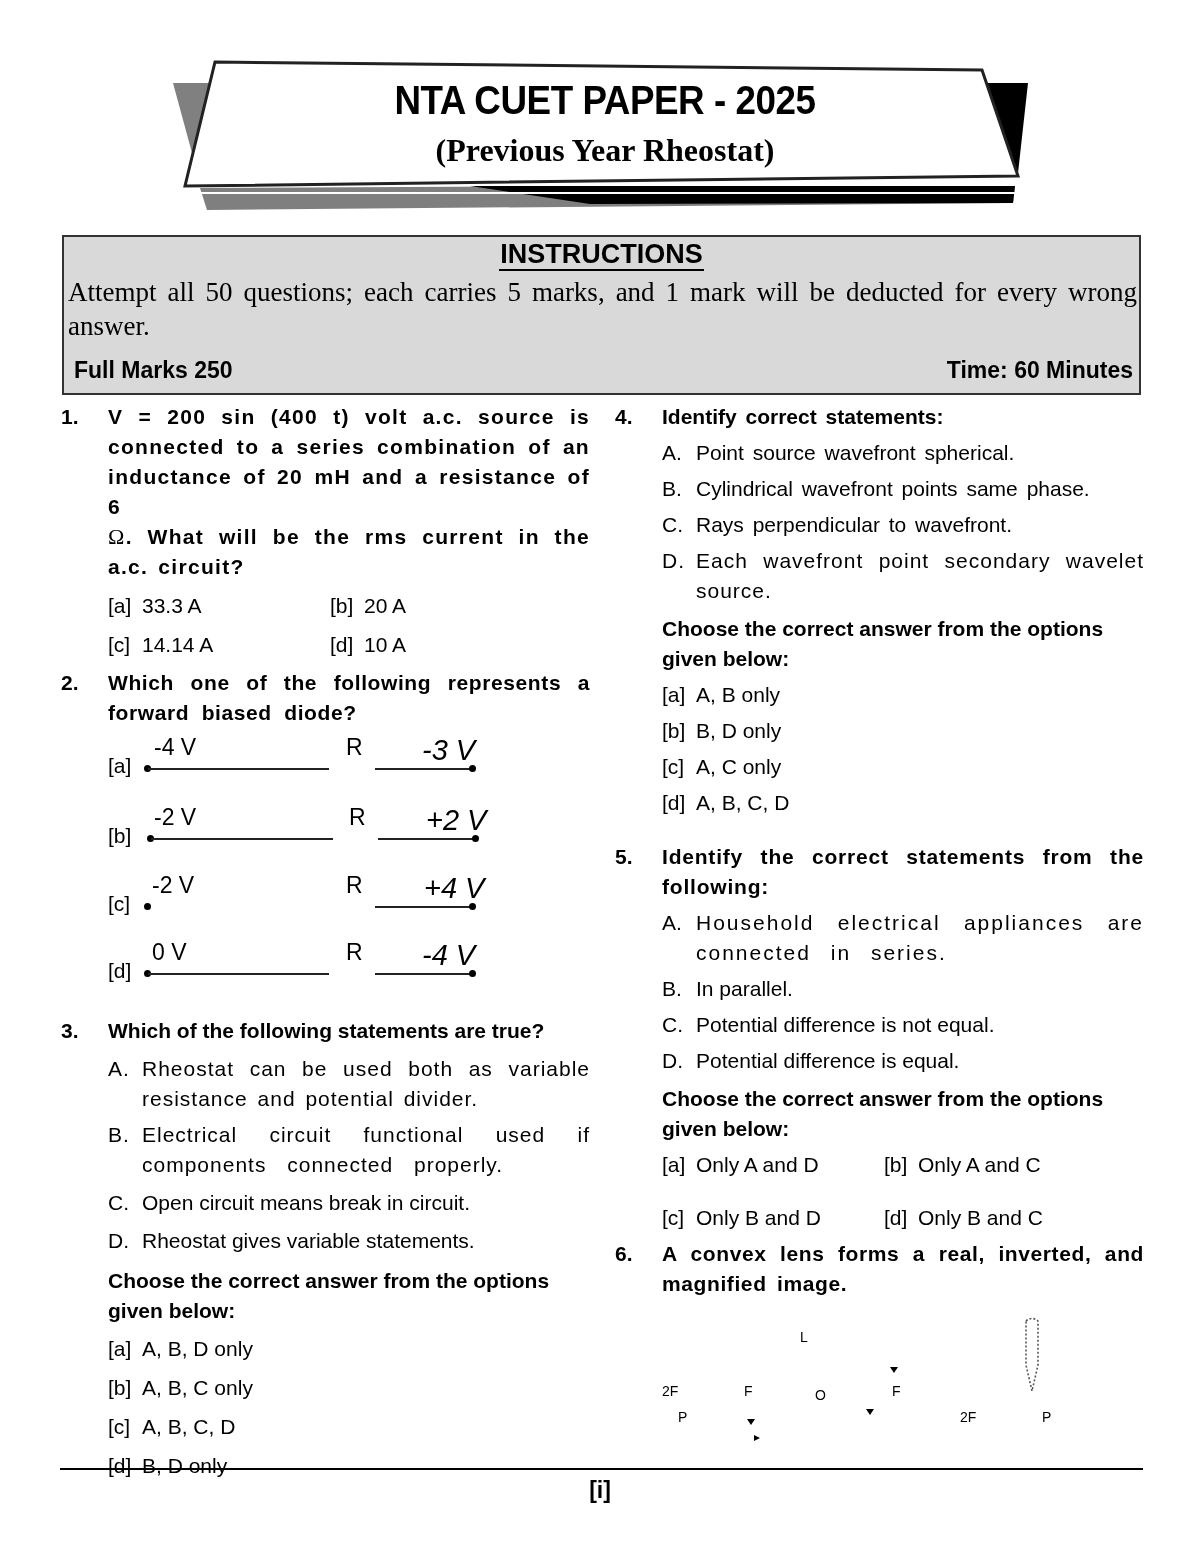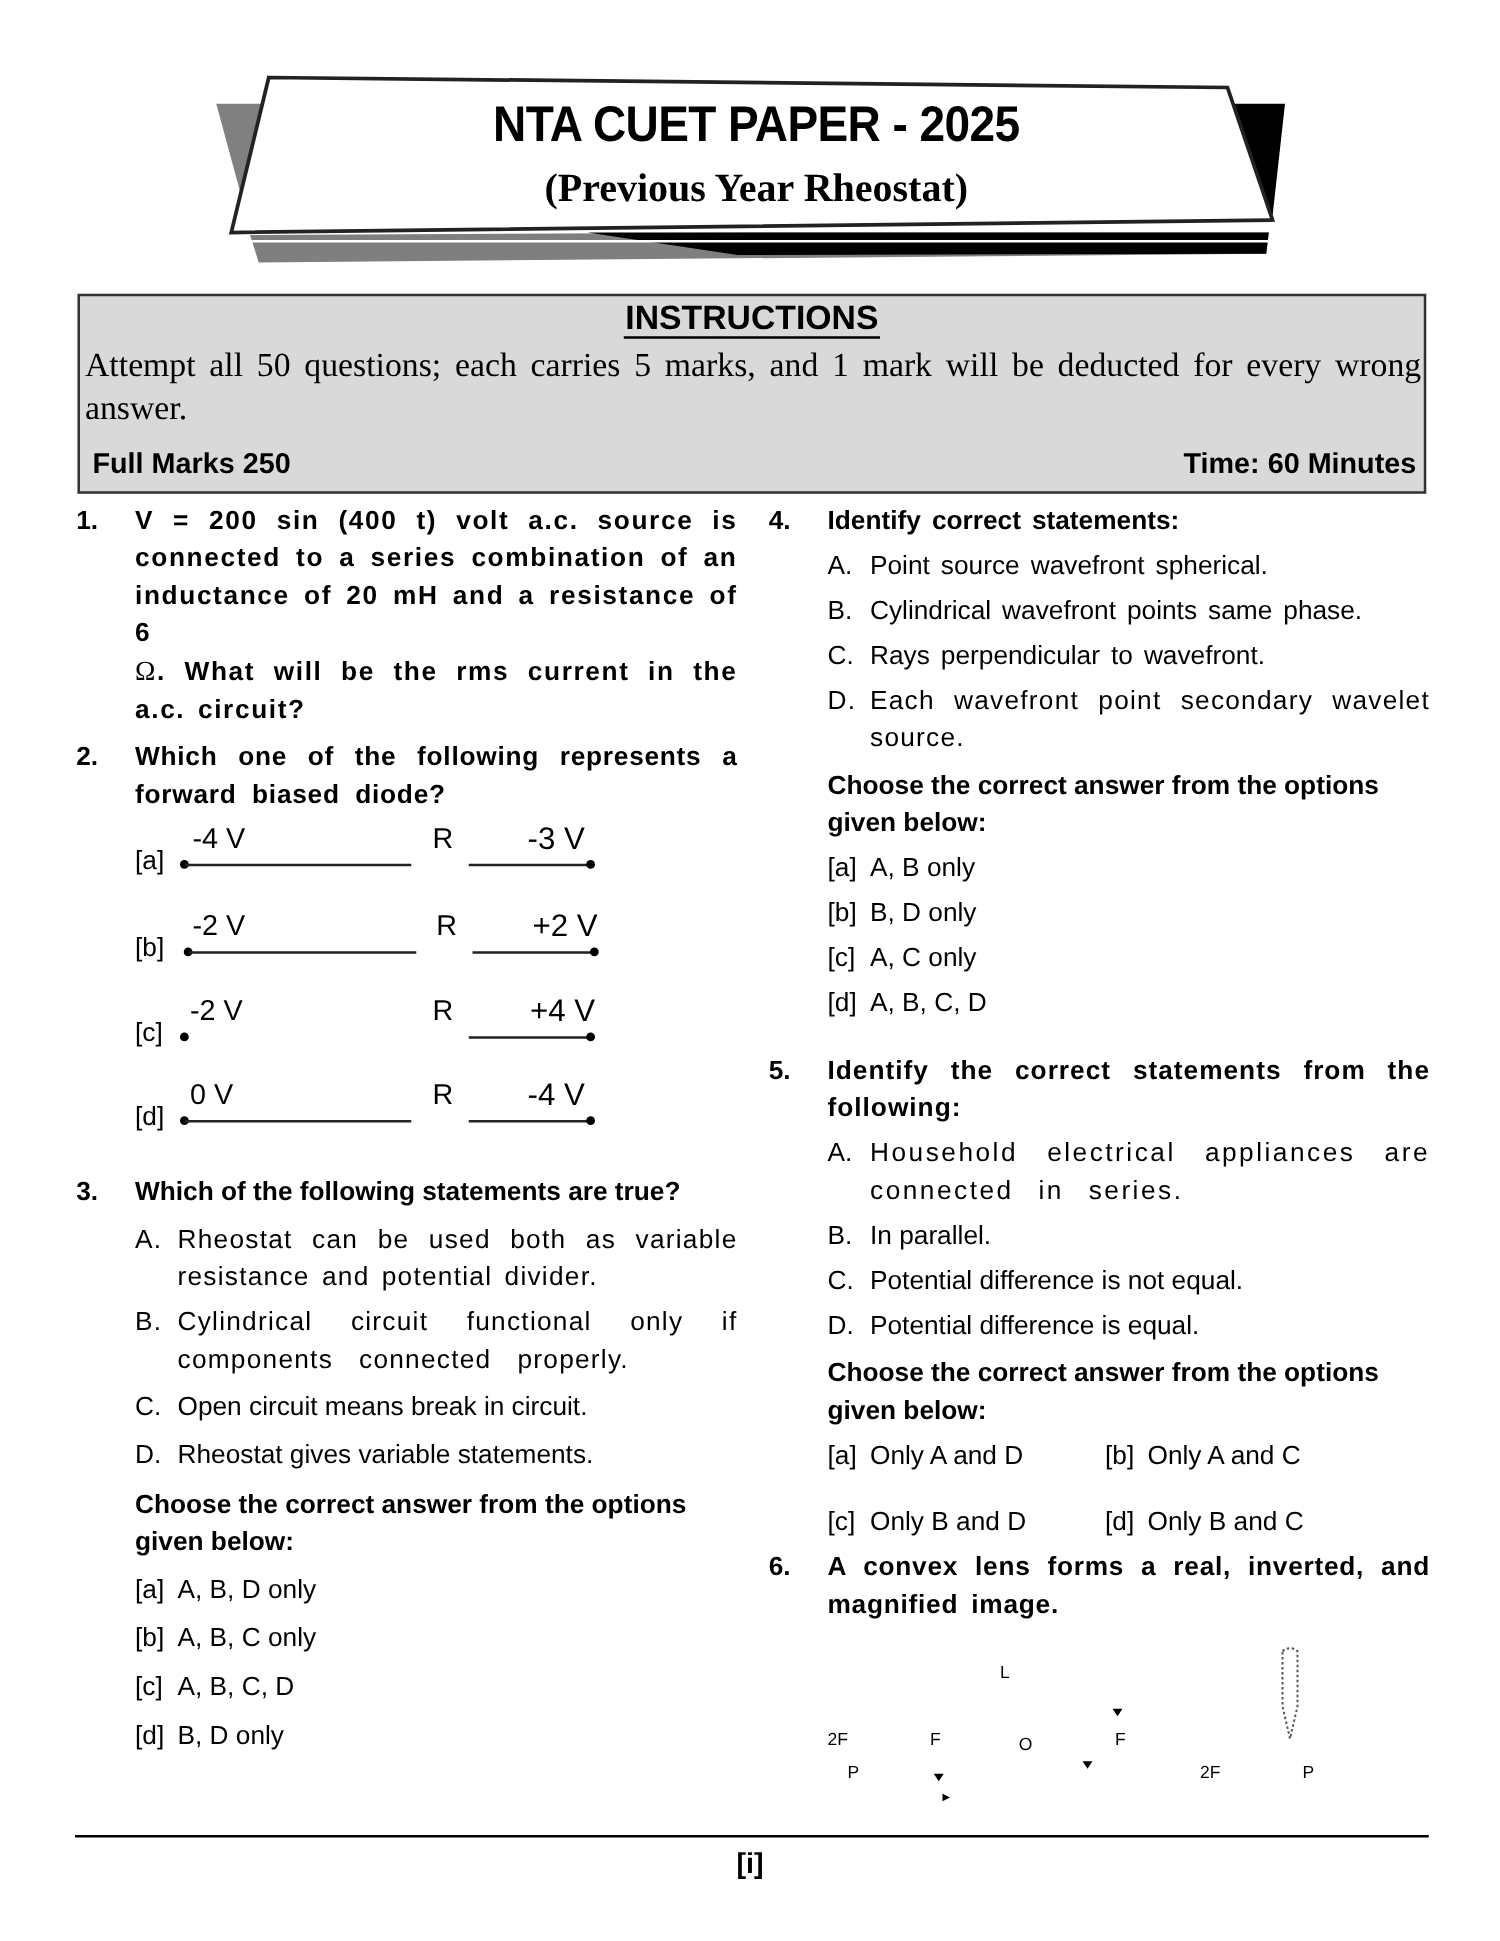--- a/index.html
+++ b/index.html
@@ -50,21 +50,21 @@
   .opts-list { margin-top: 6px; font-family: "Liberation Sans", sans-serif; font-size: 21px; line-height: 30px; }
   .opts-list div { margin-bottom: 6px; }
   .ol { display: inline-block; width: 34px; }
 
   
   .circuit { position: relative; width: 420px; height: 268px; margin-top: 6px; font-family: "Liberation Sans", sans-serif; }
   .crow { position: absolute; left: 0; width: 420px; height: 60px; }
   .crow .tag { position: absolute; left: 0; top: 20px; font-size: 21px; }
   .crow .vl { position: absolute; top: 0; font-size: 23px; }
   .crow .r { position: absolute; top: 0; font-size: 23px; }
-  .crow .vr { position: absolute; top: 0; font-size: 25px; }
+  .crow .vr { position: absolute; top: 0; font-size: 29px; font-style: italic; }
   .crow .wire { position: absolute; height: 2px; background: #222; }
   .crow .dot { position: absolute; width: 7px; height: 7px; border-radius: 50%; background: #000; }
 
   
   .lens { position: relative; width: 480px; height: 150px; margin-top: 24px; margin-left: 0; font-family: "Liberation Sans", sans-serif; font-size: 14px; }
   .lens span { position: absolute; }
   .lens .tri { position: absolute; width: 0; height: 0; }
 
   
   .footer-rule { position: absolute; left: 60px; top: 1468px; width: 1083px; height: 2px; background: #000; }
@@ -98,20 +98,26 @@
     <span>Full Marks 250</span>
     <span>Time: 60 Minutes</span>
   </div>
 </div>
 
 <div class="col left">
 
   <div class="q">
     <div class="qnum">1.</div>
     <div class="qtext spaced"><span>V = 200 sin (400 t) volt a.c. source is connected to a series combination of an inductance of 20 mH and a resistance of 6</span><br><span class="omega">Ω</span><span>. What will be the rms current in the a.c. circuit?</span></div>
+    <div class="opts-grid">
+      <div><span class="ol">[a]</span><span>33.3 A</span></div>
+      <div><span class="ol">[b]</span><span>20 A</span></div>
+      <div><span class="ol">[c]</span><span>14.14 A</span></div>
+      <div><span class="ol">[d]</span><span>10 A</span></div>
+    </div>
   </div>
 
   <div class="q" style="margin-top:8px;">
     <div class="qnum">2.</div>
     <div class="qtext spaced" style="letter-spacing:0.6px;word-spacing:6px;">Which one of the following represents a forward biased diode?</div>
     <div class="circuit">
 
       <div class="crow" style="top:0;">
         <span class="tag">[a]</span>
         <span class="dot" style="left:36px;top:31px;"></span>
@@ -154,21 +160,21 @@
         <span class="wire" style="left:267px;top:34px;width:96px;"></span>
         <span class="dot" style="left:361px;top:31px;"></span>
       </div>
     </div>
   </div>
 
   <div class="q" style="margin-top:14px;">
     <div class="qnum">3.</div>
     <div class="qtext">Which of the following statements are true?</div>
     <div class="stmt spread" style="margin-top:8px;"><span class="sl">A.</span><span>Rheostat can be used both as variable resistance and potential divider.</span></div>
-    <div class="stmt spread" style="word-spacing:14px;"><span class="sl">B.</span><span>Cylindrical circuit functional only if components connected properly.</span></div>
+    <div class="stmt spread" style="word-spacing:14px;"><span class="sl">B.</span><span>Electrical circuit functional used if components connected properly.</span></div>
     <div class="stmt" style="margin-top:8px;"><span class="sl">C.</span><span>Open circuit means break in circuit.</span></div>
     <div class="stmt" style="margin-top:8px;"><span class="sl">D.</span><span>Rheostat gives variable statements.</span></div>
     <div class="choose" style="margin-top:10px;">Choose the correct answer from the options given below:</div>
     <div class="opts-list" style="margin-top:8px;">
       <div style="margin-bottom:9px;"><span class="ol">[a]</span><span>A, B, D only</span></div>
       <div style="margin-bottom:9px;"><span class="ol">[b]</span><span>A, B, C only</span></div>
       <div style="margin-bottom:9px;"><span class="ol">[c]</span><span>A, B, C, D</span></div>
       <div><span class="ol">[d]</span><span>B, D only</span></div>
     </div>
   </div>

